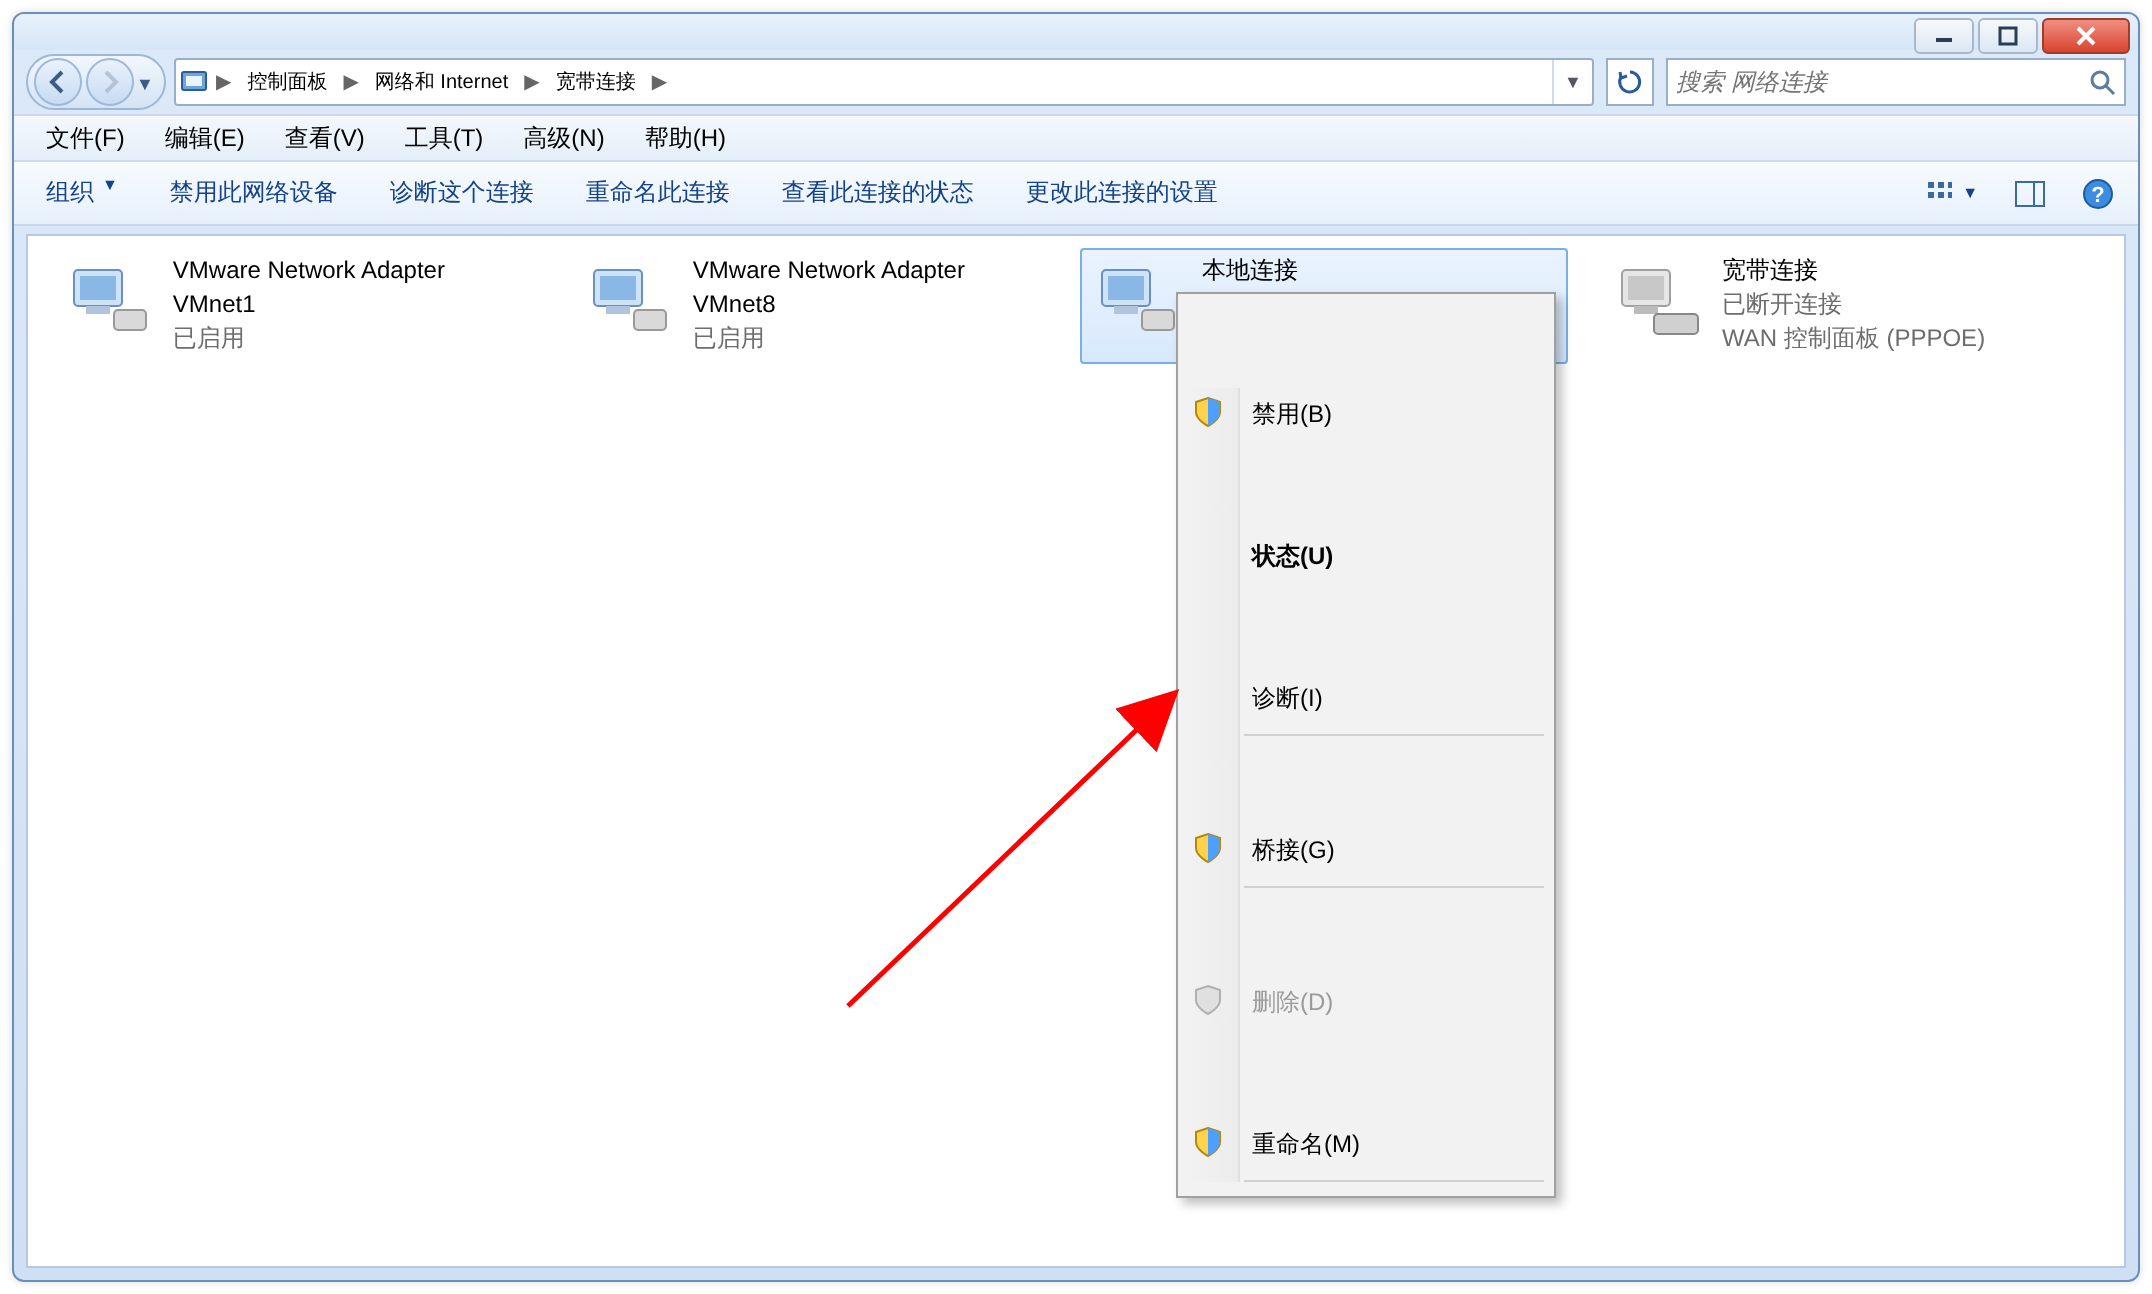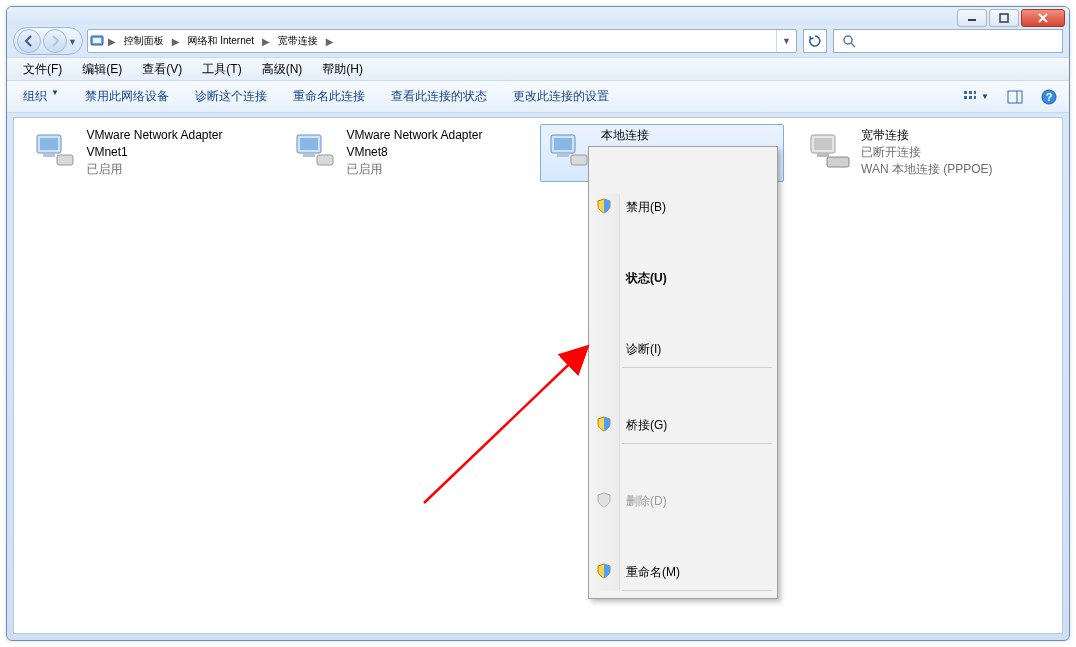--- a/index.html
+++ b/index.html
@@ -301,20 +301,21 @@
     </div>
 
     <div class="addr-refresh">
       <svg width="14" height="14" viewBox="0 0 14 14">
           <path d="M7 2 A5 5 0 1 1 2.5 4.5" fill="none" stroke="#2a5c9a" stroke-width="1.5"></path>
           <path d="M2 2 L2.5 5 L5.5 4" fill="none" stroke="#2a5c9a" stroke-width="1.5"></path>
         </svg>
     </div>
 
     <div class="search-box">
+      <input type="text" placeholder="搜索 网络连接" style="">
       <span class="mag">
         <svg width="14" height="14" viewBox="0 0 14 14">
             <circle cx="6" cy="6" r="4" fill="none" stroke="#5a7ca2" stroke-width="1.5"></circle>
             <line x1="9" y1="9" x2="13" y2="13" stroke="#5a7ca2" stroke-width="1.5"></line>
           </svg>
       </span>
     </div>
   </div>
 
   <div class="menu-bar">
@@ -414,21 +415,21 @@
           <svg width="44" height="40" viewBox="0 0 44 40">
             <rect x="4" y="4" width="24" height="18" rx="2" fill="#e6e6e6" stroke="#a0a0a0"></rect>
             <rect x="7" y="7" width="18" height="12" fill="#c8c8c8"></rect>
             <rect x="10" y="22" width="12" height="4" fill="#bcbcbc"></rect>
             <rect x="20" y="26" width="22" height="10" rx="2" fill="#d0d0d0" stroke="#888"></rect>
           </svg>
         </div>
         <div class="net-text">
           <div class="net-title">宽带连接</div>
           <div class="net-line2">已断开连接</div>
-          <div class="net-line2">WAN 本地连接 (PPPOE)</div>
+          <div class="net-line2">WAN 控制面板 (PPPOE)</div>
         </div>
       </div>
 
       <div class="ctx-menu" style="left:574px; top:28px;">
         <div class="ctx-inner">
           <div class="ctx-iconcol"></div>
 
           <div class="ctx-item">
             <span class="ctx-shield">
               <svg width="16" height="16" viewBox="0 0 16 16">

